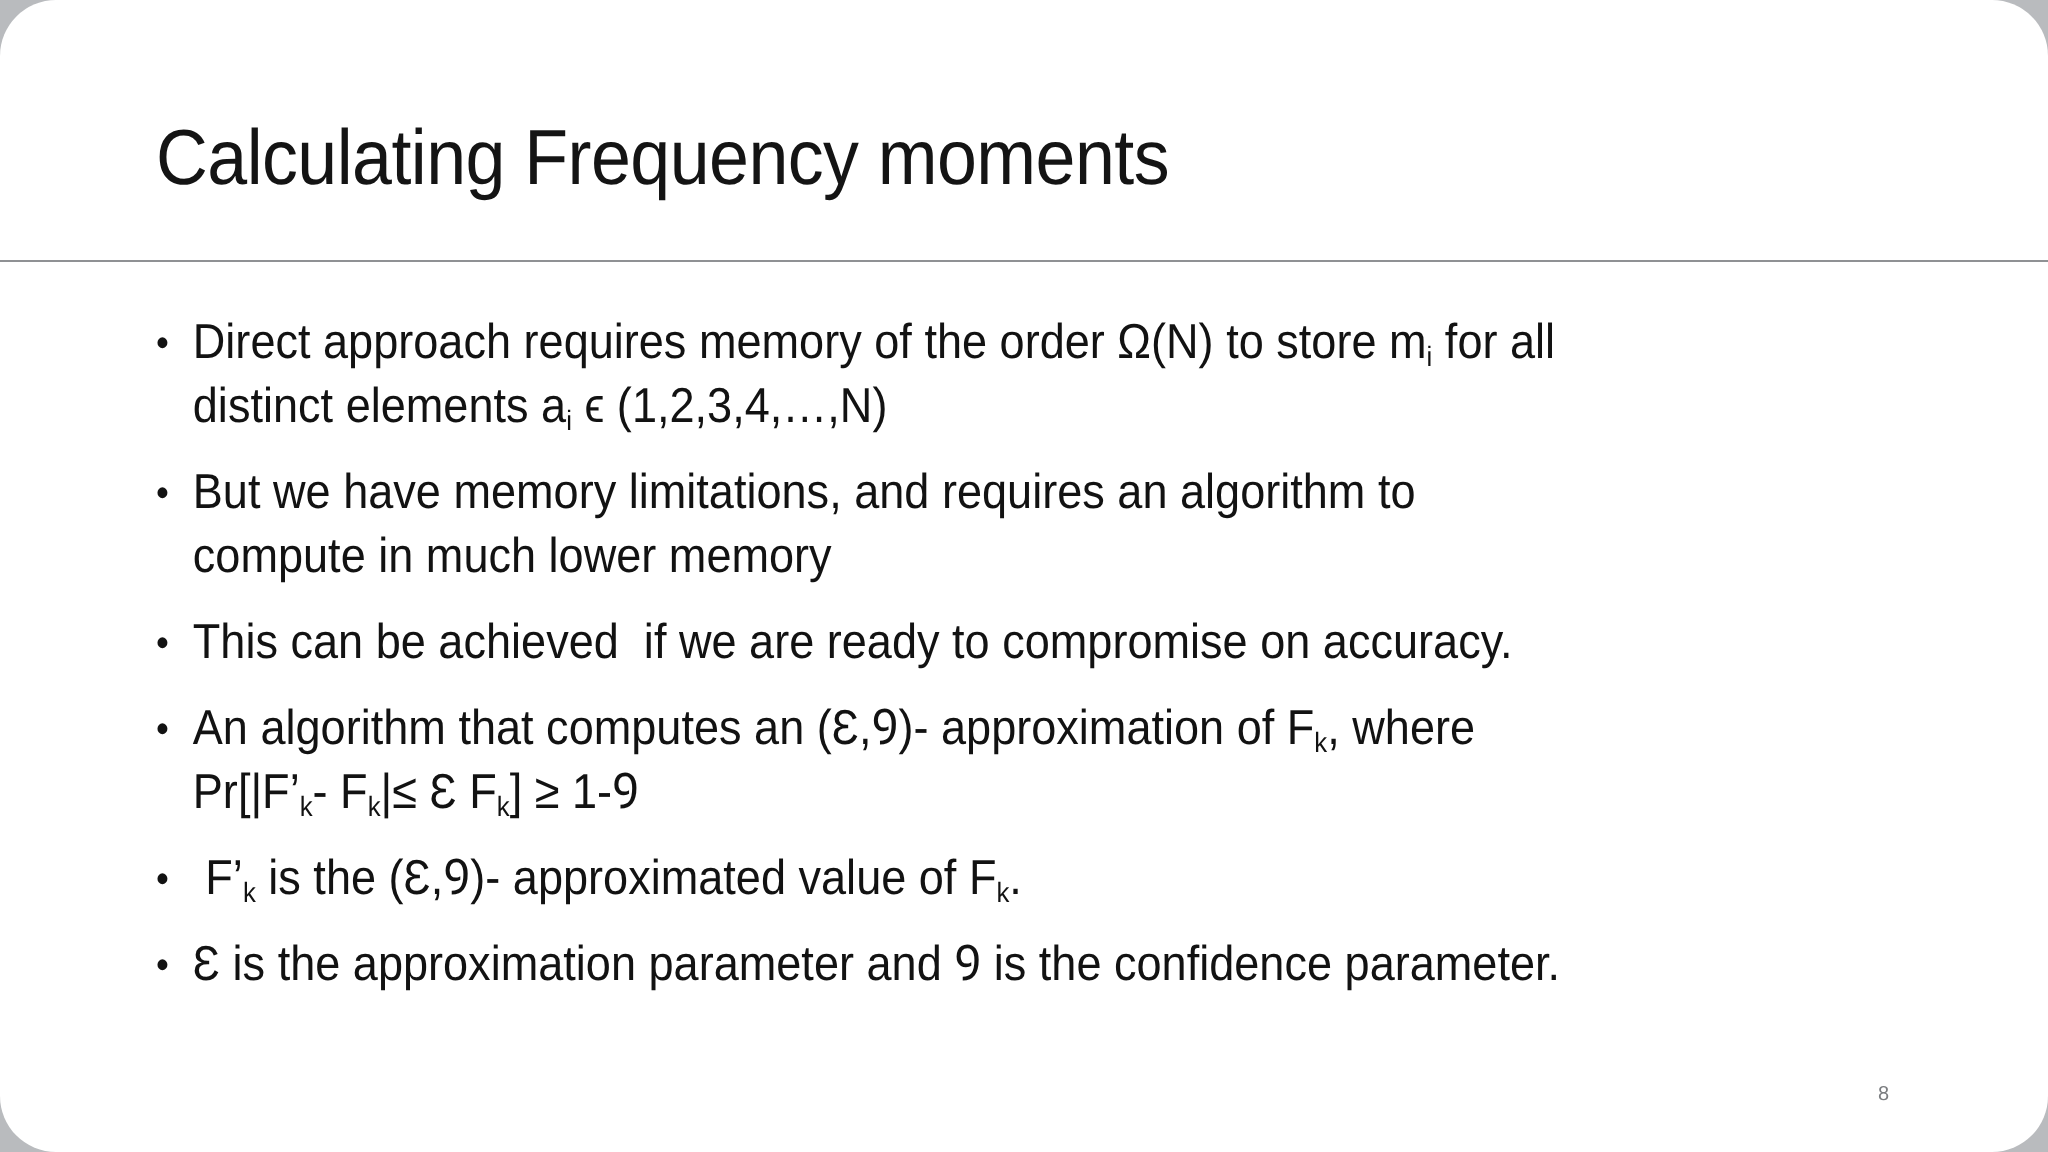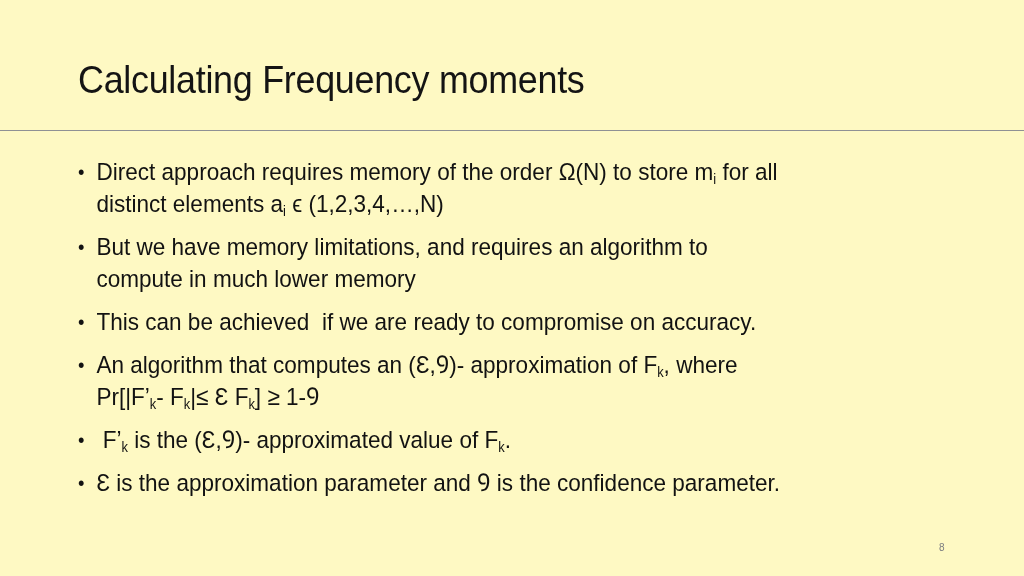--- a/index.html
+++ b/index.html
@@ -11,21 +11,22 @@
       height: 576px;
       background: #b9bbbe;
       overflow: hidden;
       position: relative;
       font-family: "Liberation Sans", sans-serif;
       color: #111111;
     }
     .slide {
       position: absolute;
       inset: 0;
-      background: #fef9c3;
+      background: #ffffff;
+      border-radius: 28px;
     }
     .title {
       position: absolute;
       left: 78px;
       top: 58px;
       font-size: 39px;
       font-weight: normal;
       letter-spacing: -0.3px;
       color: #141414;
       margin: 0;

